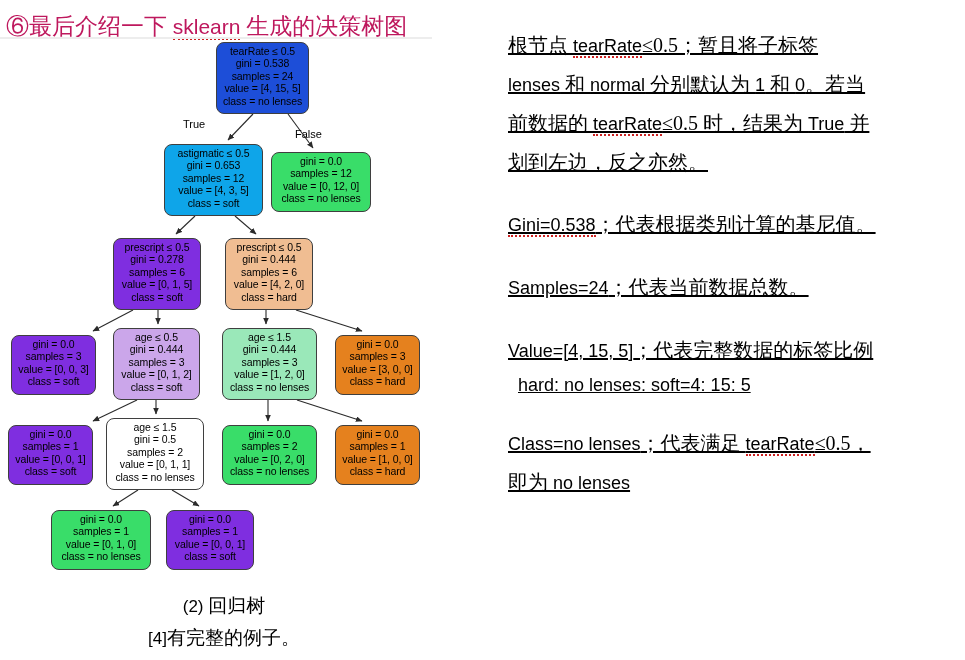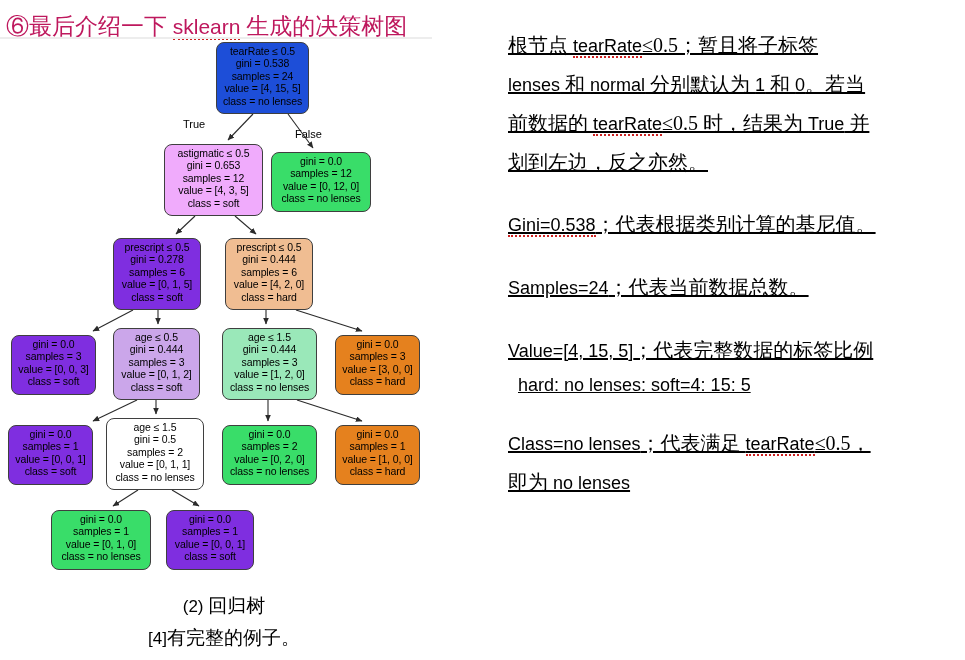--- a/index.html
+++ b/index.html
@@ -161,21 +161,21 @@
   </svg>
   <span class="edge-label" style="left:183px; top:78px;">True</span>
   <span class="edge-label" style="left:295px; top:88px;">False</span>
 <div class="tree-node" style="left: 216px; top: 2px; width: 93px; height: 72px; background: #1d4ed8;">
       <div>tearRate ≤ 0.5</div>
       <div>gini = 0.538</div>
       <div>samples = 24</div>
       <div>value = [4, 15, 5]</div>
       <div>class = no lenses</div>
     </div>
-    <div class="tree-node" style="left: 164px; top: 104px; width: 99px; height: 72px; background: #f0abfc;">
+    <div class="tree-node" style="left: 164px; top: 104px; width: 99px; height: 72px; background: #0ea5e9;">
       <div>astigmatic ≤ 0.5</div>
       <div>gini = 0.653</div>
       <div>samples = 12</div>
       <div>value = [4, 3, 5]</div>
       <div>class = soft</div>
     </div>
     <div class="tree-node" style="left: 271px; top: 112px; width: 100px; height: 60px; background: rgb(57, 221, 105);">
       <div>gini = 0.0</div>
       <div>samples = 12</div>
       <div>value = [0, 12, 0]</div>

